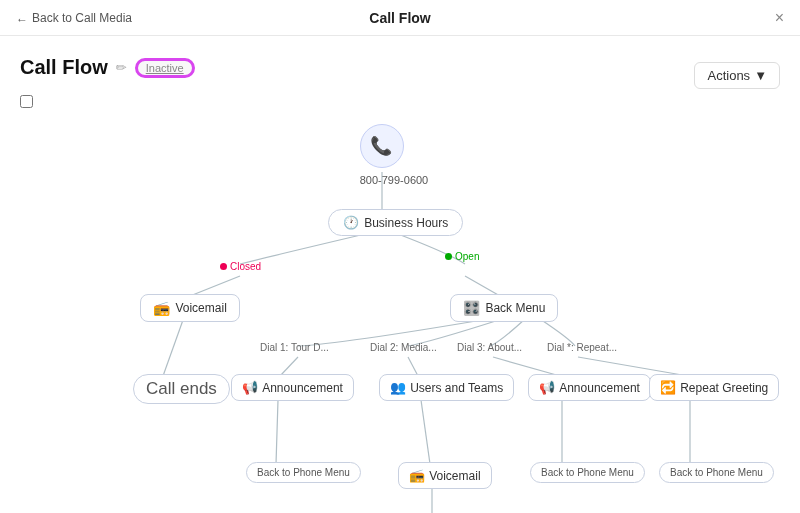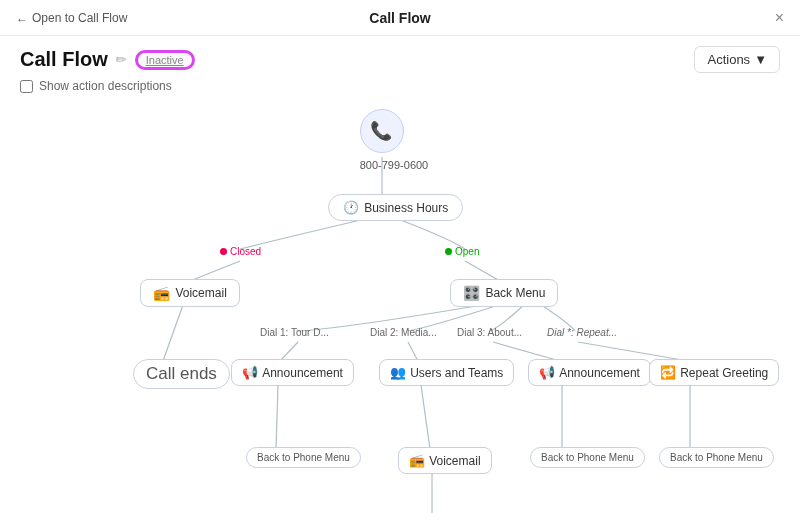--- a/index.html
+++ b/index.html
@@ -79,20 +79,21 @@
       display: flex;
       align-items: center;
       gap: 4px;
       border: 1px solid #ddd;
       border-radius: 6px;
       padding: 5px 12px;
       font-size: 13px;
       cursor: pointer;
       background: #fff;
       color: #333;
+      margin-top: 16px;
     }
     .checkbox-row {
       display: flex;
       align-items: center;
       gap: 6px;
       padding: 2px 20px 6px 20px;
       font-size: 12px;
       color: #666;
     }
     
@@ -153,21 +154,21 @@
       top: 147px;
       white-space: nowrap;
       display: flex;
       align-items: center;
       gap: 3px;
     }
     .node-open-label {
       font-size: 10px;
       color: #0a0;
       left: 445px;
-      top: 147px;
+      top: 137px;
       white-space: nowrap;
       display: flex;
       align-items: center;
       gap: 3px;
     }
     .node-voicemail {
       border: 1.5px solid #c8d0e0;
       border-radius: 8px;
       background: #fff;
       padding: 5px 12px;
@@ -255,21 +256,21 @@
       color: #666;
       white-space: nowrap;
       overflow: hidden;
       text-overflow: ellipsis;
       max-width: 80px;
       text-align: right;
     }
     .dial-1 { left: 260px; top: 228px; }
     .dial-2 { left: 370px; top: 228px; }
     .dial-3 { left: 457px; top: 228px; }
-    .dial-4 { left: 547px; top: 228px; font-style: italic; }
+    .dial-4 { left: 547px; top: 228px; }
 
     
     .node-back-phone-1 {
       border: 1.5px solid #c8d0e0;
       border-radius: 18px;
       background: #fff;
       padding: 4px 10px;
       font-size: 10px;
       color: #555;
       left: 246px;
@@ -315,41 +316,40 @@
     .dot-red { width: 7px; height: 7px; border-radius: 50%; background: #e05; display: inline-block; }
     .dot-green { width: 7px; height: 7px; border-radius: 50%; background: #0a0; display: inline-block; }
     .clock-icon { font-size: 13px; }
   </style>
 </head>
 <body>
 
 <div class="header">
   <a class="back-link">
     <span>←</span>
-    <span>Open to Call Flow</span>
+    <span>Back to Call Media</span>
   </a>
   <span class="header-title">Call Flow</span>
   <button class="close-btn">×</button>
 </div>
 
 <div class="sub-header">
   <div class="title-area">
     <span class="page-title">Call Flow</span>
     <span class="edit-icon">✏</span>
     <span class="badge-inactive">Inactive</span>
   </div>
   <button class="actions-btn">
     <span>Actions</span>
     <span>▼</span>
   </button>
 </div>
 
 <div class="checkbox-row">
   <input type="checkbox" style="">
-  <label>Show action descriptions</label>
 </div>
 
 <div class="flow-canvas">
   <svg class="lines">
 
     <line x1="382" y1="58" x2="382" y2="97" stroke="#b0bec5" stroke-width="1.2"></line>
 
     <path d="M365 120 Q280 140 240 150" stroke="#b0bec5" stroke-width="1.2" fill="none"></path>
 
     <path d="M398 120 Q450 140 465 150" stroke="#b0bec5" stroke-width="1.2" fill="none"></path>

